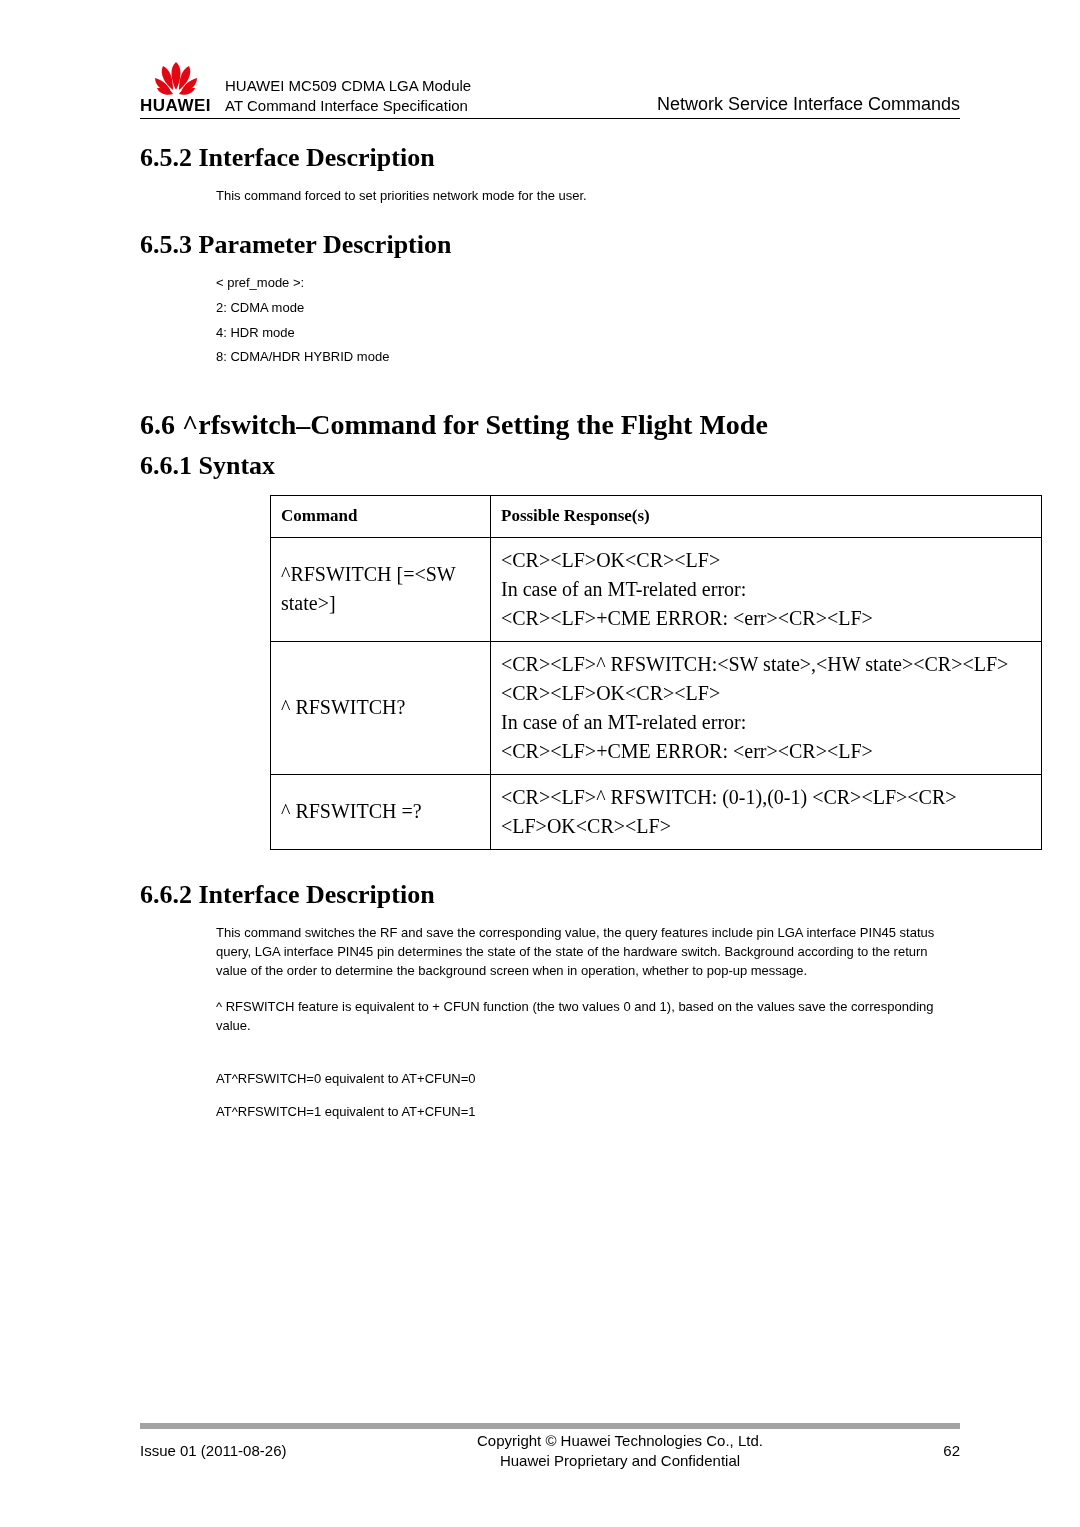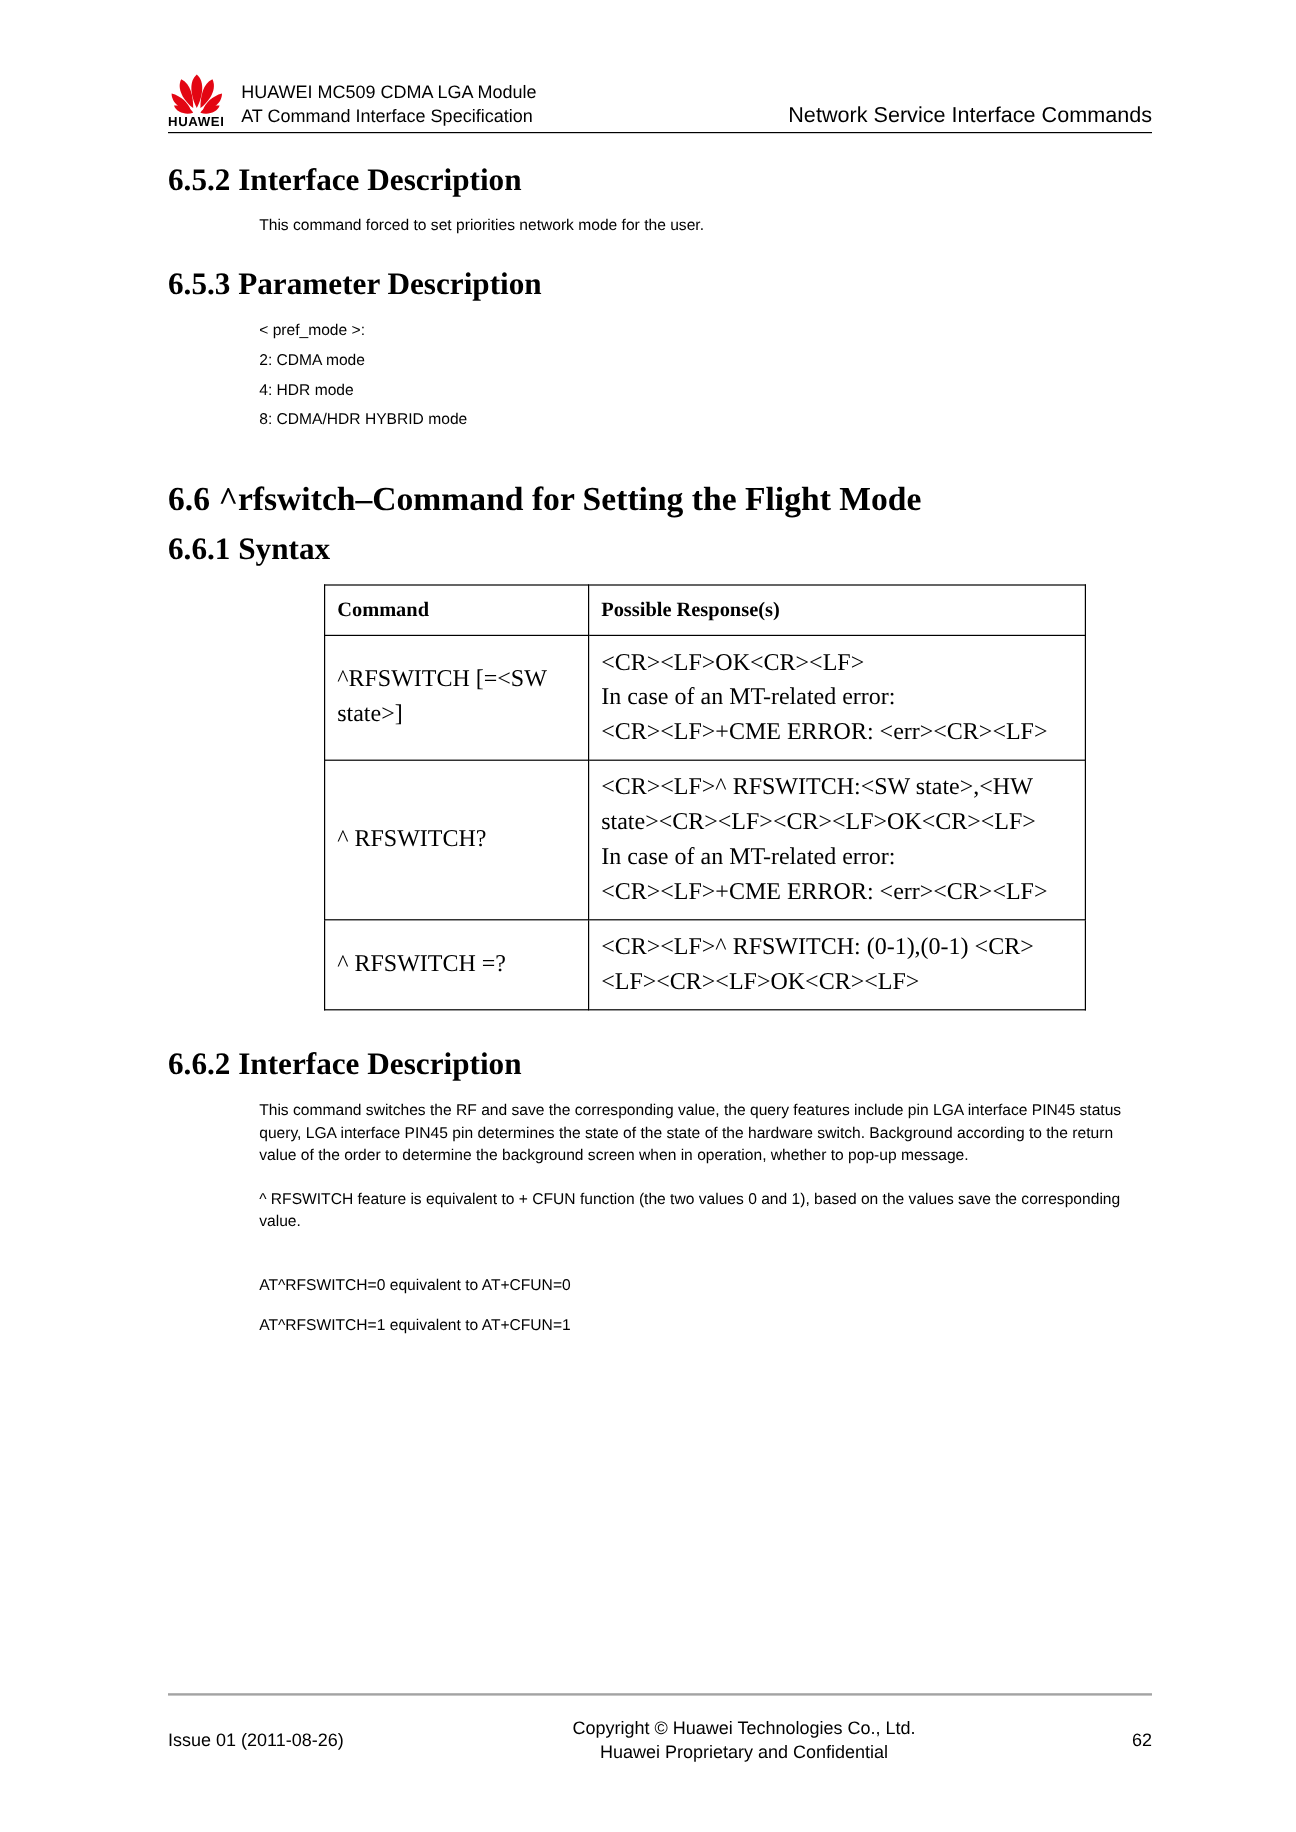--- a/index.html
+++ b/index.html
@@ -21,21 +21,21 @@
     padding-bottom: 2px;
     margin-bottom: 18px;
   }
   .logo-block {
     display: flex;
     flex-direction: column;
     align-items: center;
     margin-right: 10px;
   }
   .logo-svg { width: 46px; height: 36px; }
-  .logo-text { font-size: 11px; font-weight: bold; letter-spacing: 0.5px; }
+  .logo-text { font-size: 17px; font-weight: bold; letter-spacing: 0.5px; }
   .header-mid {
     flex: 1;
     font-size: 15px;
     line-height: 1.35;
     padding-left: 4px;
   }
   .header-right {
     font-size: 18px;
     text-align: right;
     padding-bottom: 1px;
@@ -56,21 +56,21 @@
     font-size: 13px;
     line-height: 1.45;
     margin-left: 76px;
     margin-bottom: 8px;
   }
   .body-text.tight { margin-bottom: 6px; }
   .body-text.spaced { margin-top: 18px; }
   table.cmd {
     border-collapse: collapse;
     margin-left: 130px;
-    width: 635px;
+    width: 772px;
     margin-top: 6px;
     margin-bottom: 10px;
   }
   table.cmd th, table.cmd td {
     border: 1px solid #000;
     padding: 8px 10px;
     font-size: 20px;
     text-align: left;
     vertical-align: middle;
     line-height: 1.45;
@@ -79,22 +79,22 @@
   table.cmd th {
     font-family: "Book Antiqua", Palatino, "Palatino Linotype", Georgia, serif;
     font-weight: bold;
     font-size: 17px;
   }
   .footer {
     position: absolute;
     bottom: 56px;
     left: 140px;
     right: 120px;
-    border-top: 2px solid #a3a3a3;
-    padding-top: 18px;
+    border-top: 6px solid #a3a3a3;
+    padding-top: 2px;
     display: flex;
     align-items: center;
     font-size: 15px;
   }
   .footer-left { flex: 0 0 200px; }
   .footer-center { flex: 1; text-align: center; line-height: 1.35; }
   .footer-right { flex: 0 0 60px; text-align: right; }
 </style>
 </head>
 <body>

